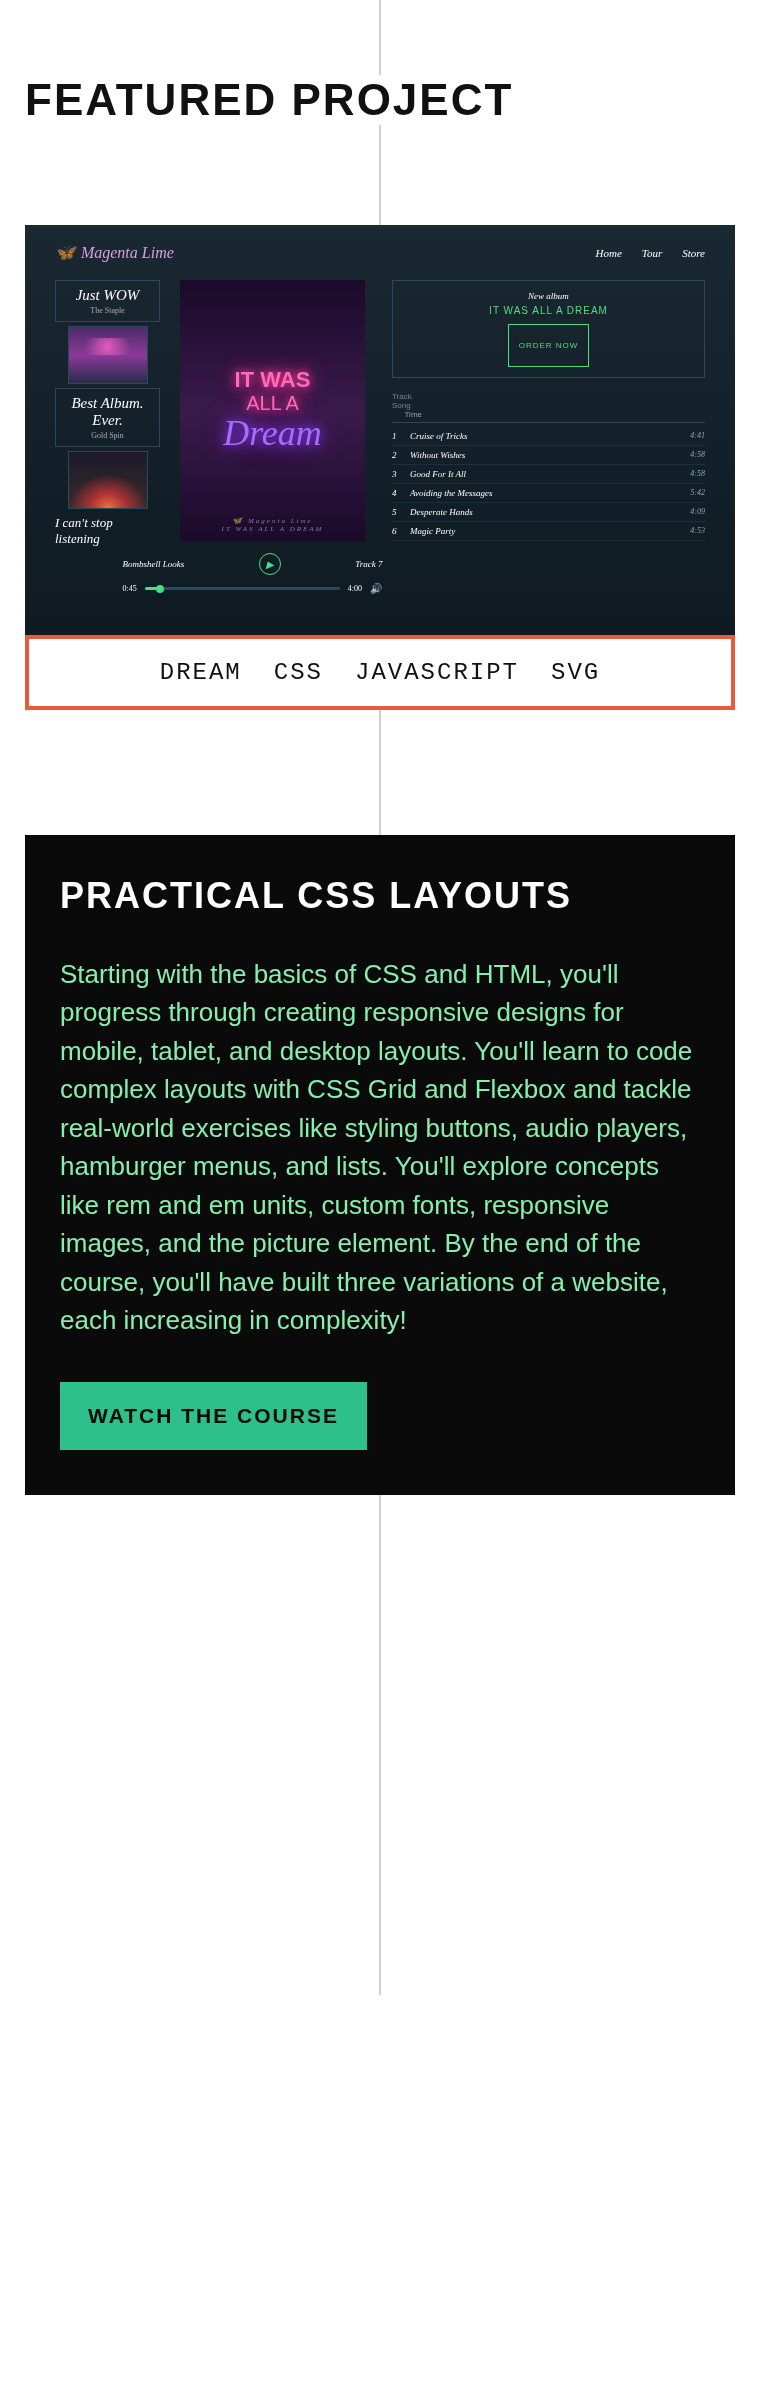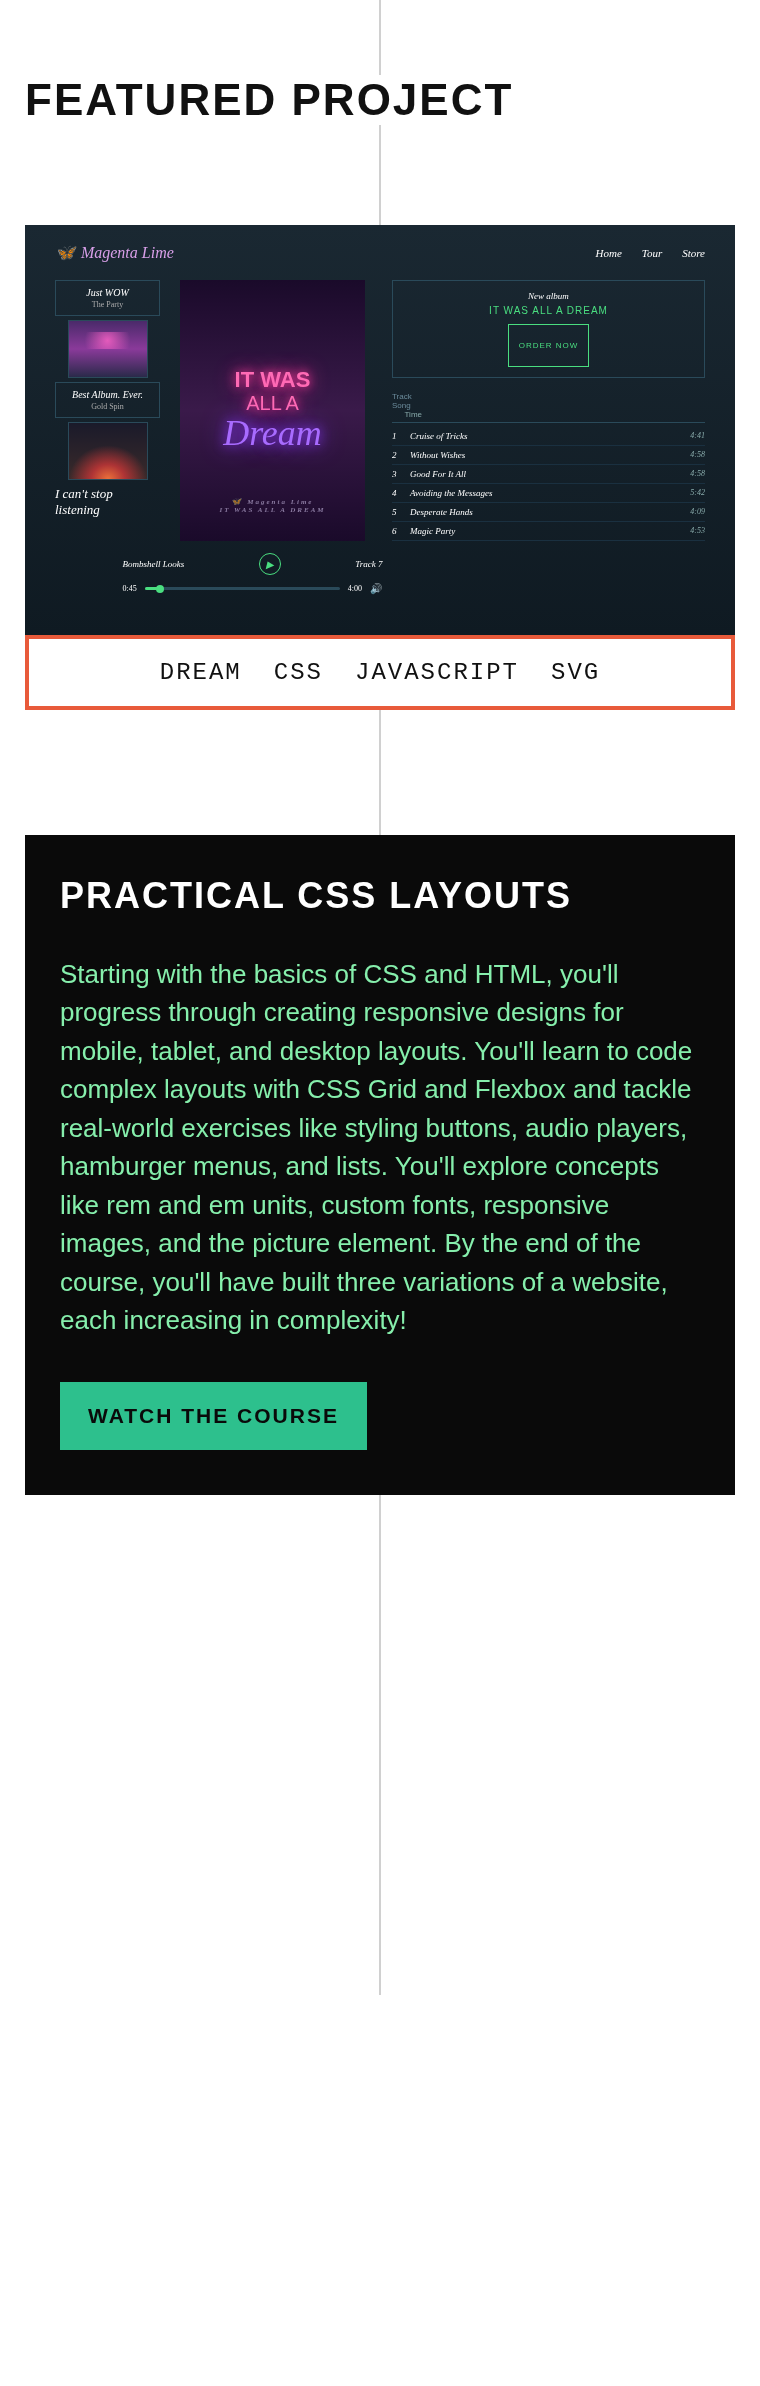--- a/index.html
+++ b/index.html
@@ -108,21 +108,21 @@
   .left-box {
     border: 1px solid #2a4a5a;
     padding: 6px 8px;
     width: 100%;
     text-align: center;
     font-size: 9px;
     font-style: italic;
   }
   
   .left-title {
-    font-size: 10px;
+    font-size: 15px;
     margin-bottom: 2px;
   }
   
   .left-sub {
     font-size: 8px;
     color: #aaa;
     font-style: normal;
   }
   
   .thumb {
@@ -211,26 +211,25 @@
   
   .neon-dream {
     font-size: 36px;
     font-family: cursive;
     color: #a86bff;
     text-shadow: 0 0 12px #8a3bff, 0 0 24px #8a3bff;
   }
   
   .album-footer {
     position: absolute;
-    bottom: 27px;
+    bottom: 8px;
     text-align: center;
     font-size: 7px;
     letter-spacing: 2px;
     color: #8a7aa0;
-    font-weight: bold;
   }
   
   .album-footer .bf {
     font-size: 8px;
   }
   
   .player {
     margin-top: 12px;
     width: 260px;
     margin-left: -40px;
@@ -428,21 +427,21 @@
           <div class="mockup-nav">
             <span>Home</span>
             <span>Tour</span>
             <span>Store</span>
           </div>
         </div>
         <div class="mockup-body">
           <div class="mockup-left">
             <div class="left-box">
               <div class="left-title">Just WOW</div>
-              <div class="left-sub">The Party</div>
+              <div class="left-sub">The Staple</div>
             </div>
             <div class="thumb thumb1"></div>
             <div class="left-box">
               <div class="left-title">Best Album. Ever.</div>
               <div class="left-sub">Gold Spin</div>
             </div>
             <div class="thumb thumb2"></div>
             <div class="cant-stop">I can't stop listening</div>
           </div>
 

